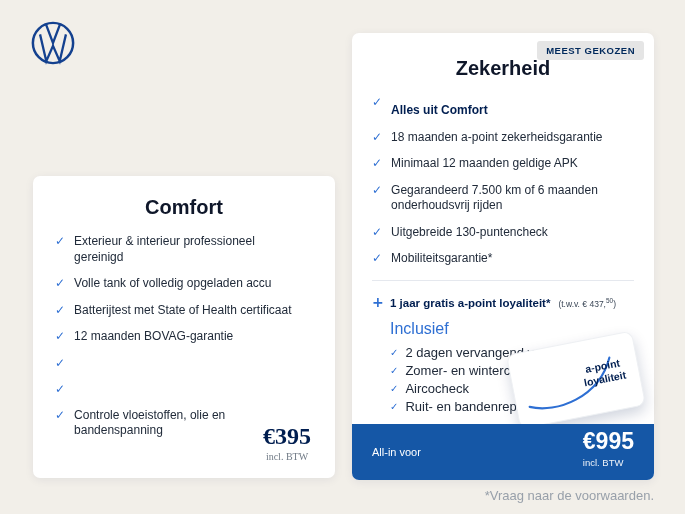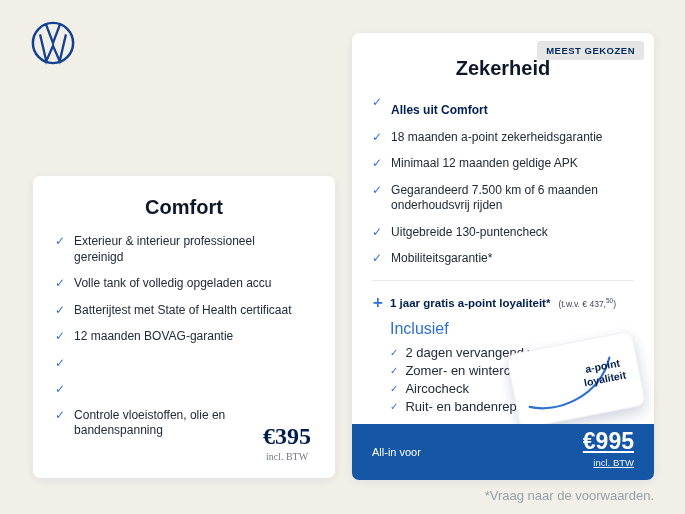--- a/index.html
+++ b/index.html
@@ -54,21 +54,21 @@
                   background:#ffffff; border:1px solid #eef0f3; border-radius:9px;
                   box-shadow:0 6px 14px rgba(0,30,80,.18); transform:rotate(-11deg); }
   .swoosh { position:absolute; left:0; top:0; width:100%; height:100%; }
   .lc-text { position:absolute; right:13px; top:22px; text-align:center; color:#001e50;
              font-size:10.5px; font-weight:700; line-height:12.5px; }
 
   .z-footer { position:absolute; left:0; right:0; bottom:0; height:56px; background:#1557a6;
               border-radius:0 0 7px 7px; display:flex; align-items:center;
               justify-content:space-between; padding:0 20px; color:#ffffff; }
   .z-footer-label { font-size:11px; }
-  .z-price { text-align:right; line-height:22px;text-decoration:underline; }
+  .z-price { text-align:left; line-height:22px; }
   .z-price-amount { font-size:23px; font-weight:700; }
   .z-price-note { font-size:9.5px; opacity:.92; }
 
   .footnote { position:absolute; right:31px; top:488px; font-size:13px; color:#98a0aa; }
 </style>
 </head>
 <body>
 
 <div class="page">
 

